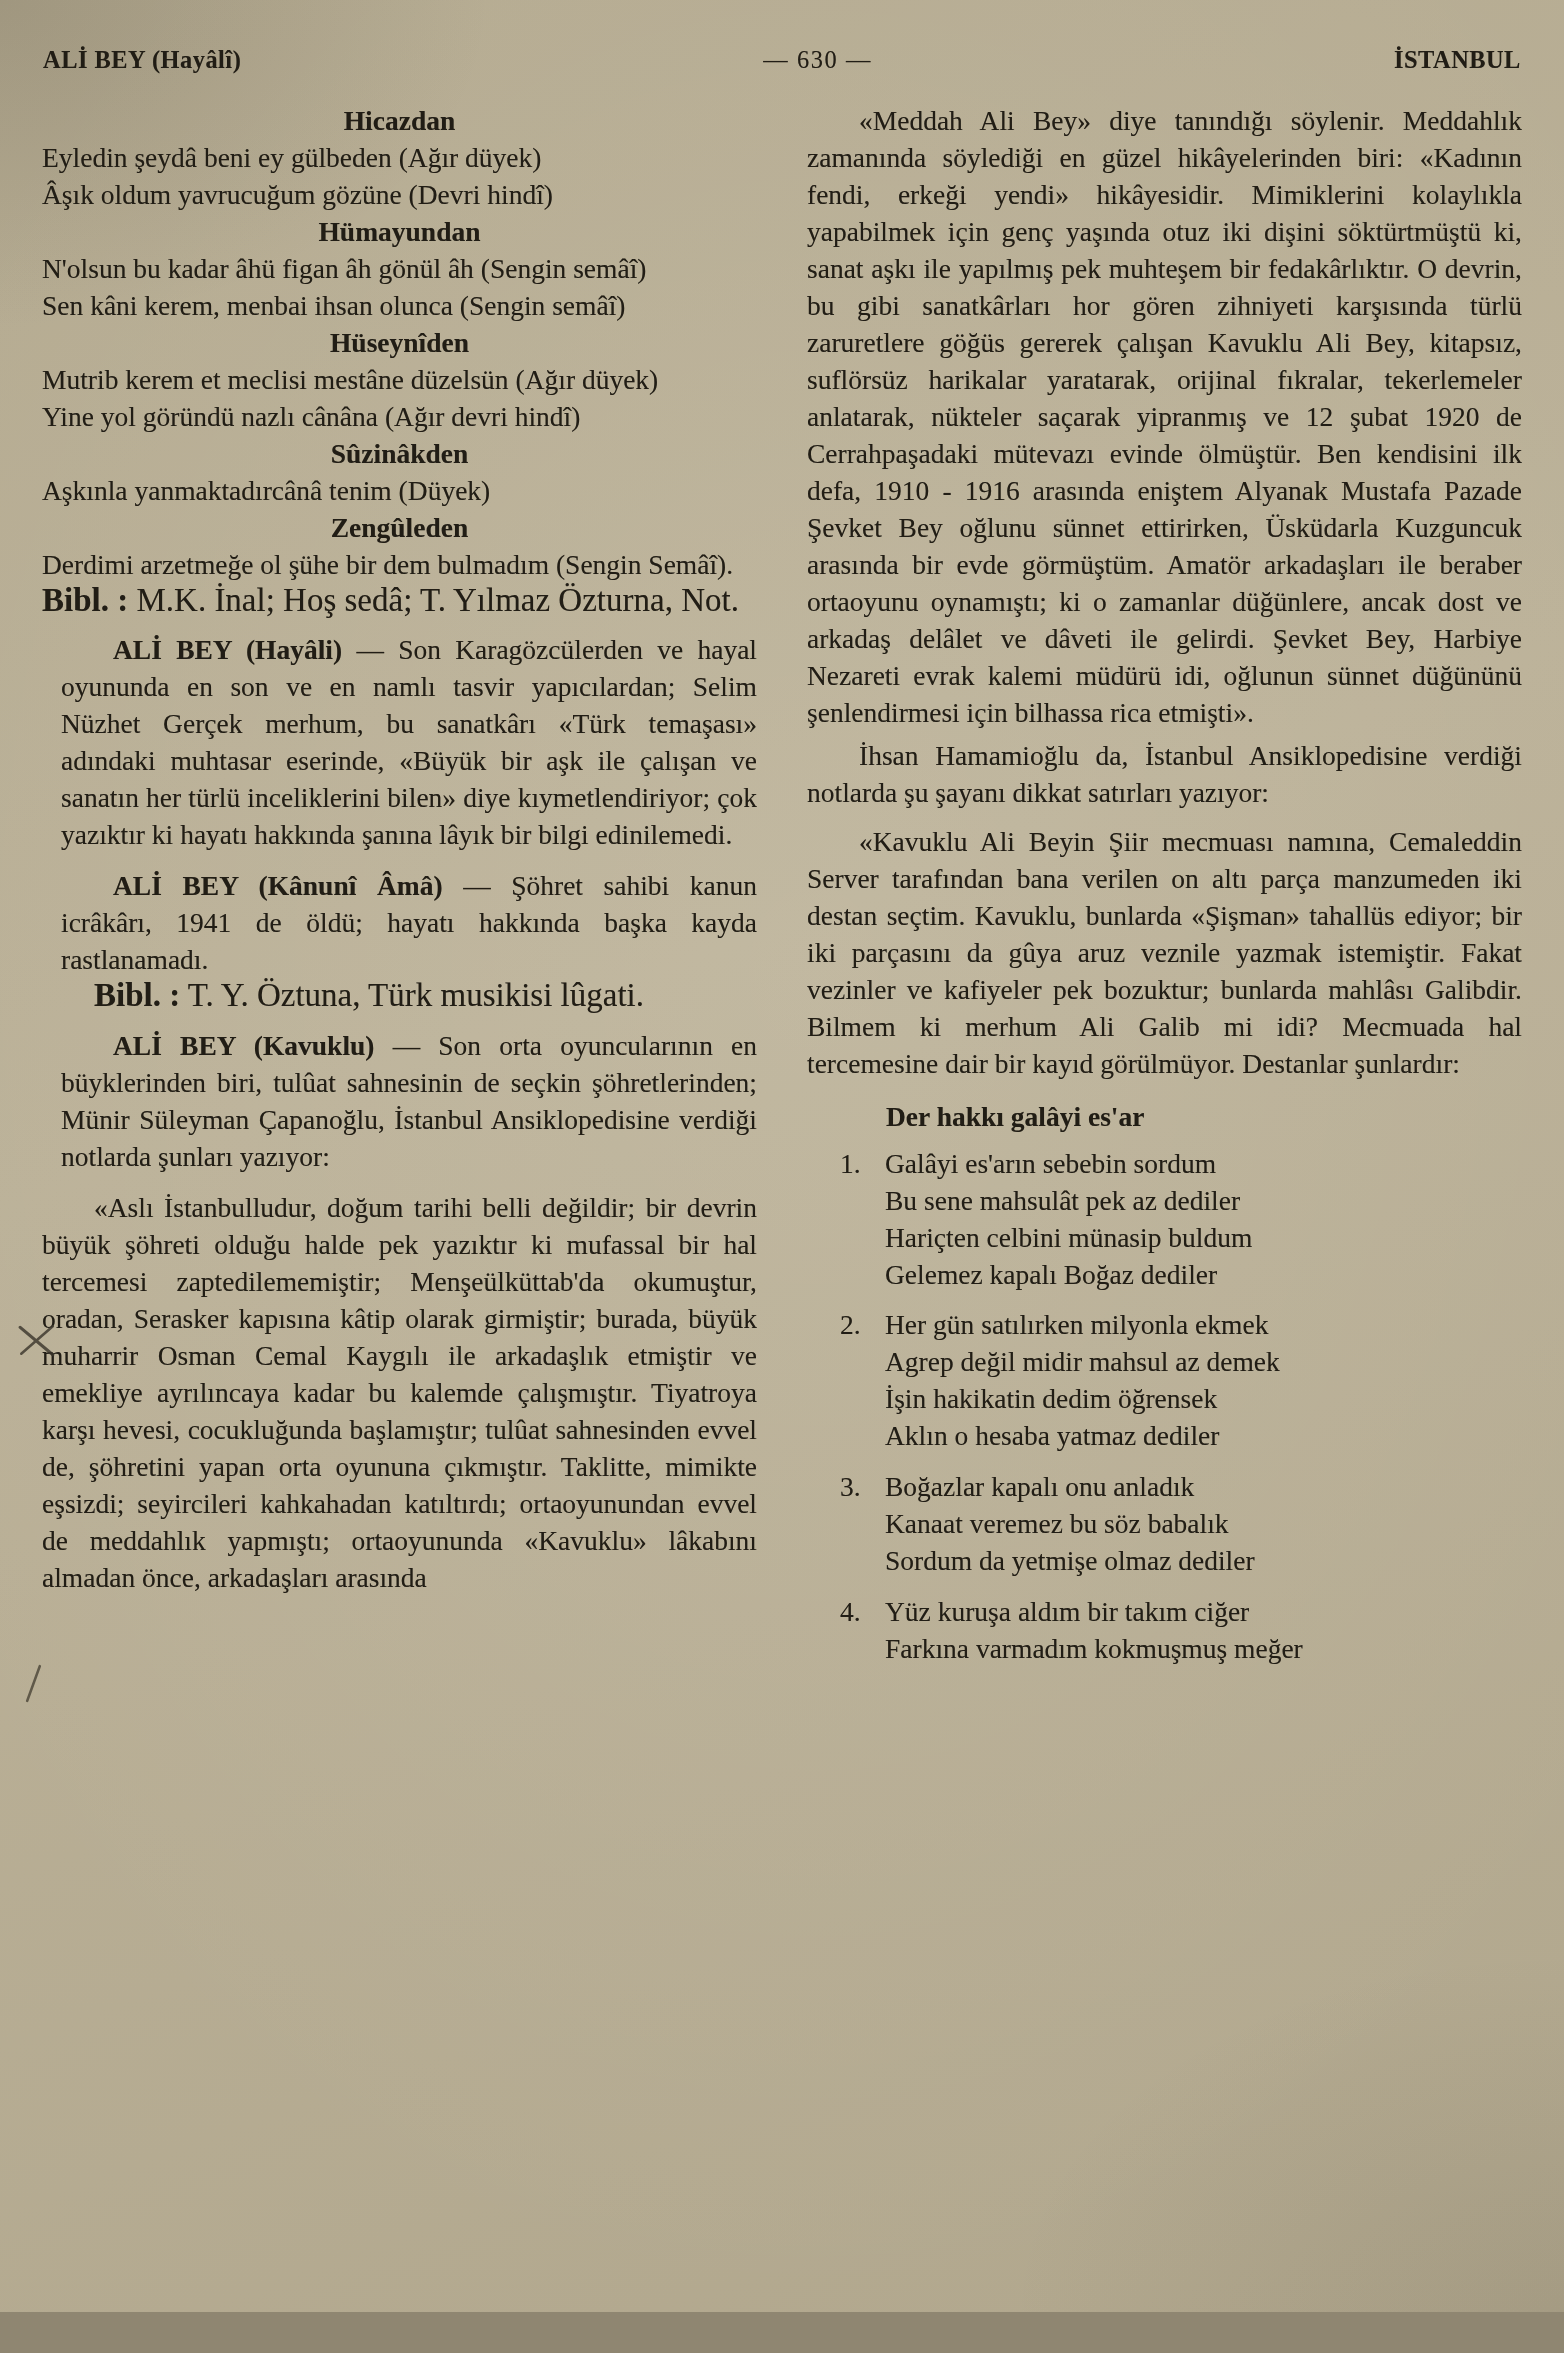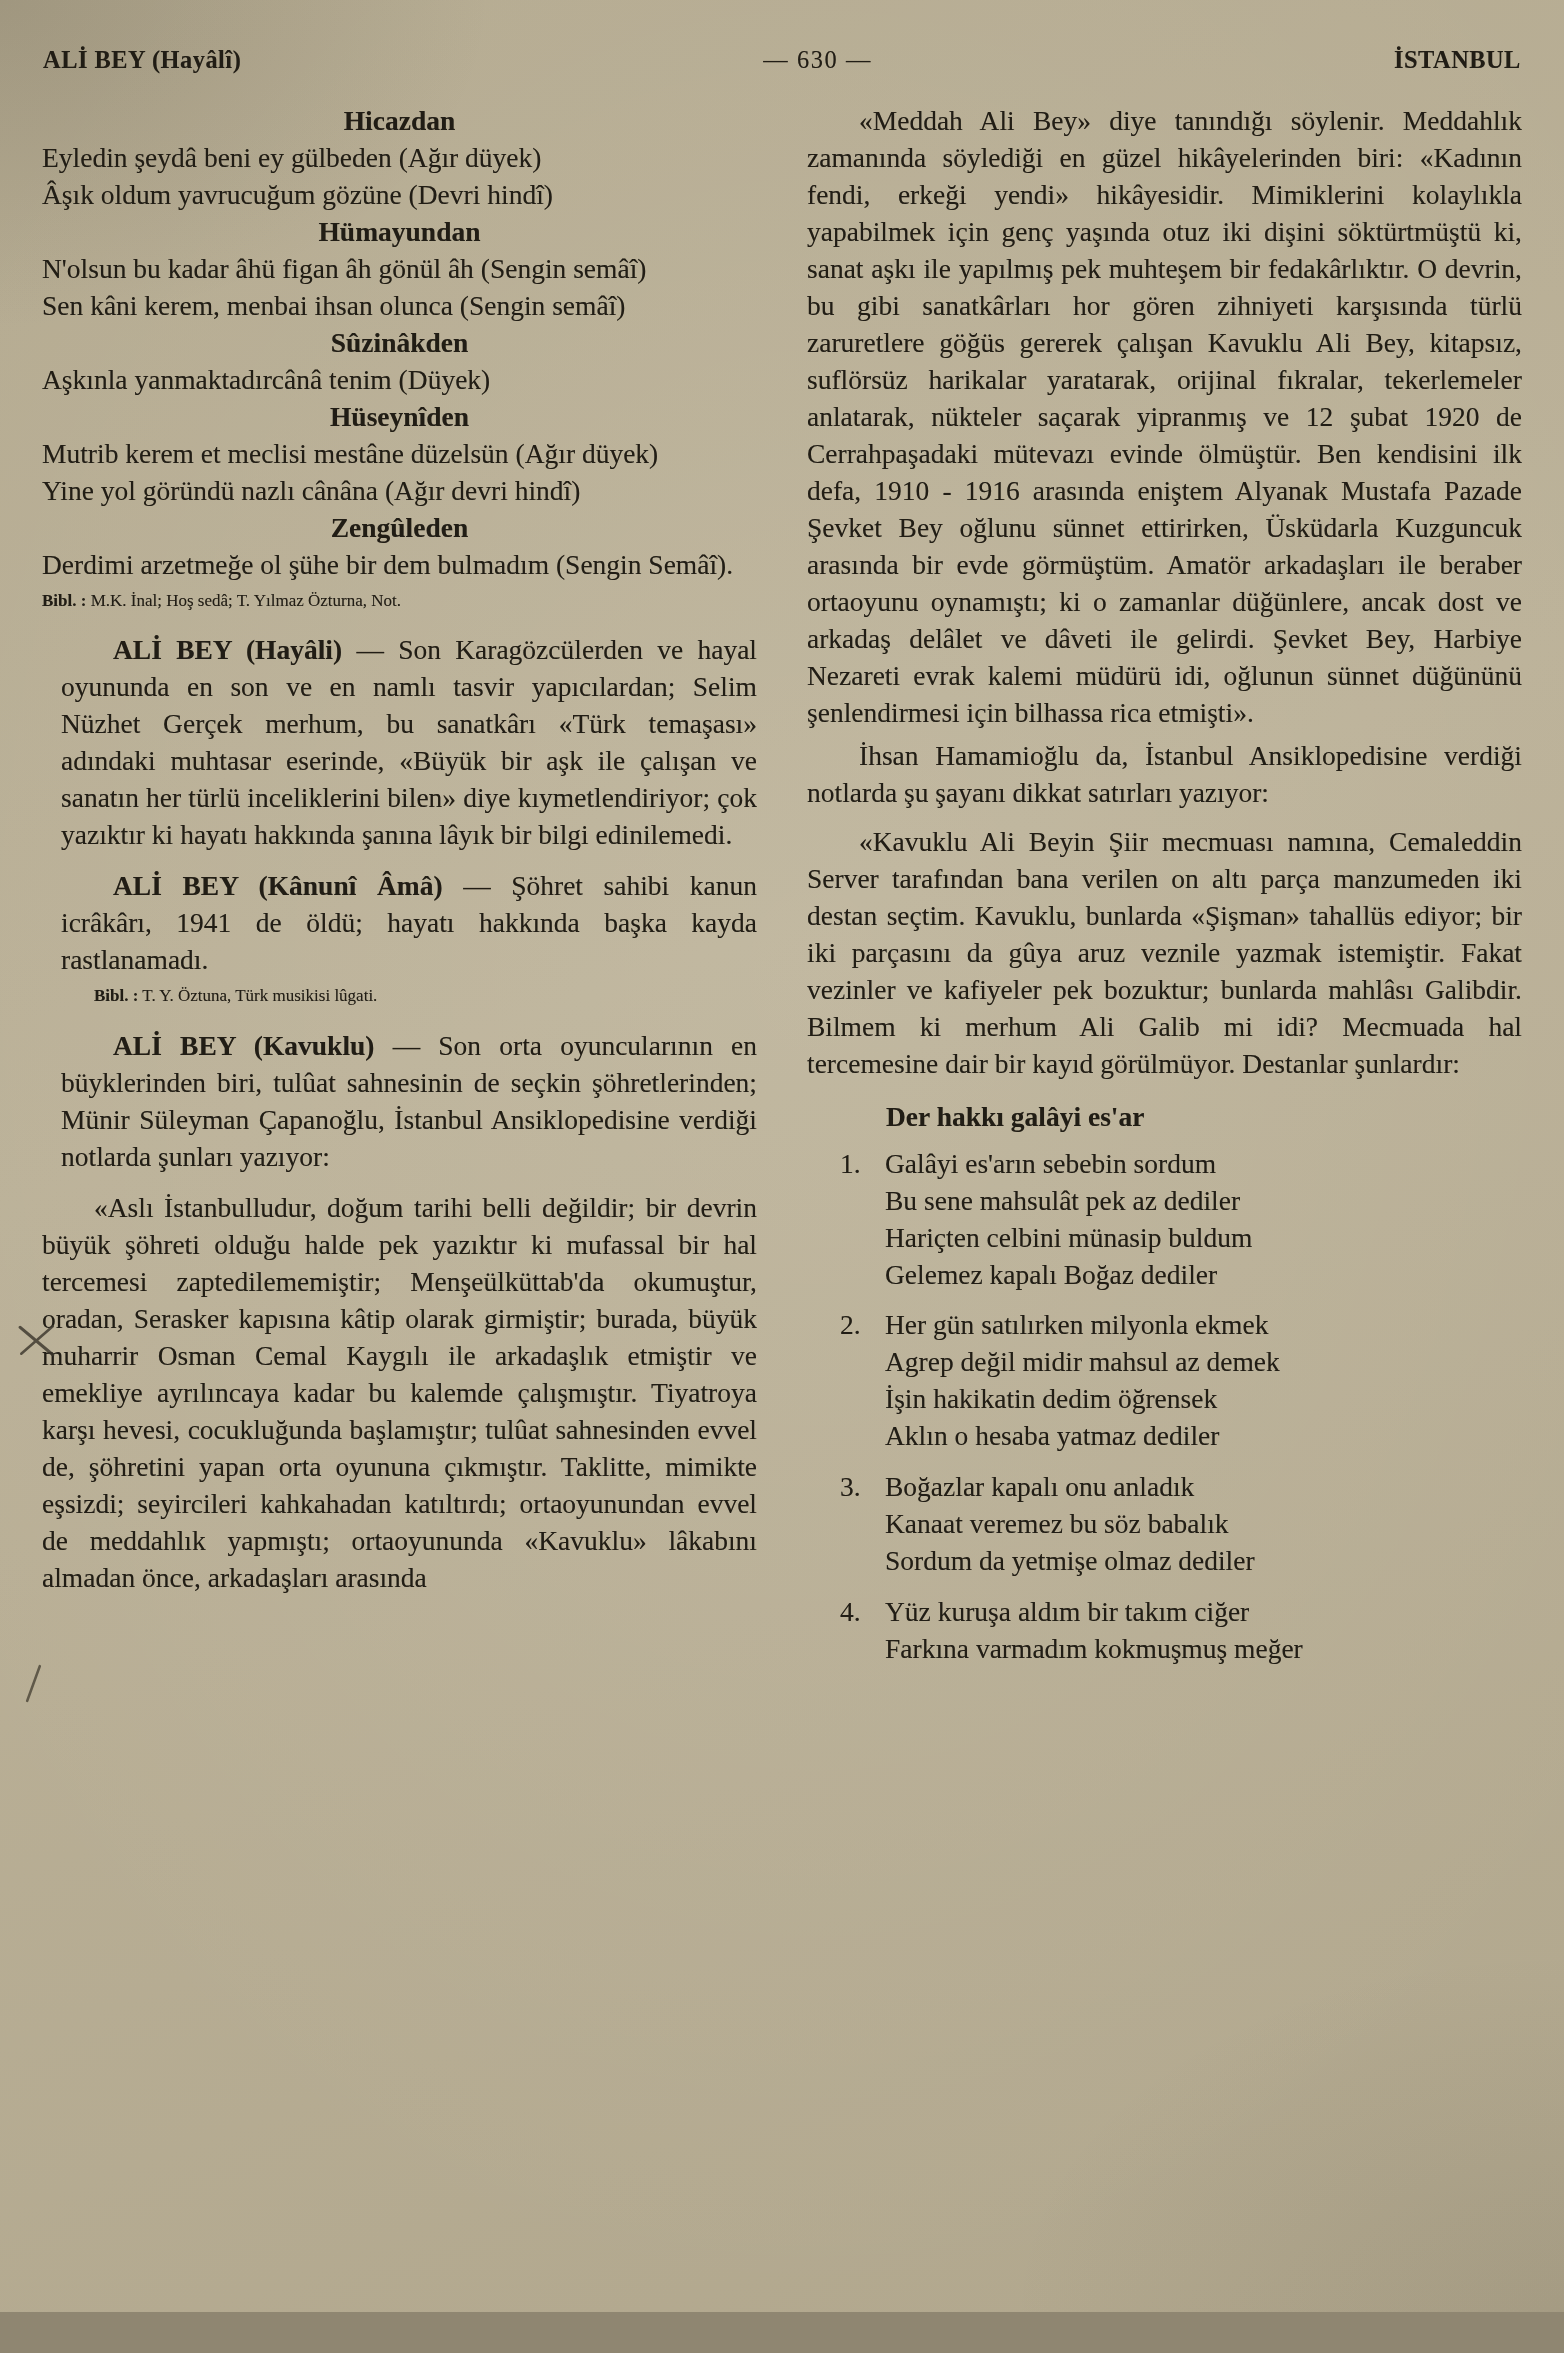--- a/index.html
+++ b/index.html
@@ -49,21 +49,21 @@
     text-indent: 0;
   }
   .poem-line { text-align: justify; }
 
   p { margin: 0; }
   .article { text-indent: 52px; margin-top: 13.8px; margin-left: 19px; }
   .article .article-title { font-weight: bold; }
   .no-indent { text-indent: 0; margin-top: 0; }
   .para { text-indent: 52px; }
 
-  .bibl { font-size: 17px; line-height: 35px; }
+  .bibl { font-size: 33px; line-height: 35px; }
   .bibl .bibl-label { font-weight: bold; }
   .bibl.indented { text-indent: 52px; }
 
   .destan-heading {
     font-weight: bold;
     text-align: left;
     text-indent: 0;
     margin: 16px 0 9.5px 79px;
   }
   .stanza {
@@ -116,28 +116,28 @@
         <div class="poem-line">Âşık oldum yavrucuğum gözüne (Devri hindî)</div>
       </div>
 
       <div class="poem-section">
         <div class="poem-heading">Hümayundan</div>
         <div class="poem-line">N'olsun bu kadar âhü figan âh gönül âh (Sengin semâî)</div>
         <div class="poem-line">Sen kâni kerem, menbai ihsan olunca (Sengin semâî)</div>
       </div>
 
       <div class="poem-section">
-        <div class="poem-heading">Sûzinâkden</div>
-        <div class="poem-line">Aşkınla yanmaktadırcânâ tenim (Düyek)</div>
-      </div>
-
-      <div class="poem-section">
         <div class="poem-heading">Hüseynîden</div>
         <div class="poem-line">Mutrib kerem et meclisi mestâne düzelsün (Ağır düyek)</div>
         <div class="poem-line">Yine yol göründü nazlı cânâna (Ağır devri hindî)</div>
+      </div>
+
+      <div class="poem-section">
+        <div class="poem-heading">Sûzinâkden</div>
+        <div class="poem-line">Aşkınla yanmaktadırcânâ tenim (Düyek)</div>
       </div>
 
 
       <div class="poem-section">
         <div class="poem-heading">Zengûleden</div>
         <div class="poem-line">Derdimi arzetmeğe ol şühe bir dem bulmadım (Sengin Semâî).</div>
       </div>
 
       <p class="bibl"><span class="bibl-label">Bibl. :</span> <span>M.K. İnal; Hoş sedâ; T. Yılmaz Özturna, Not.</span></p>
 

